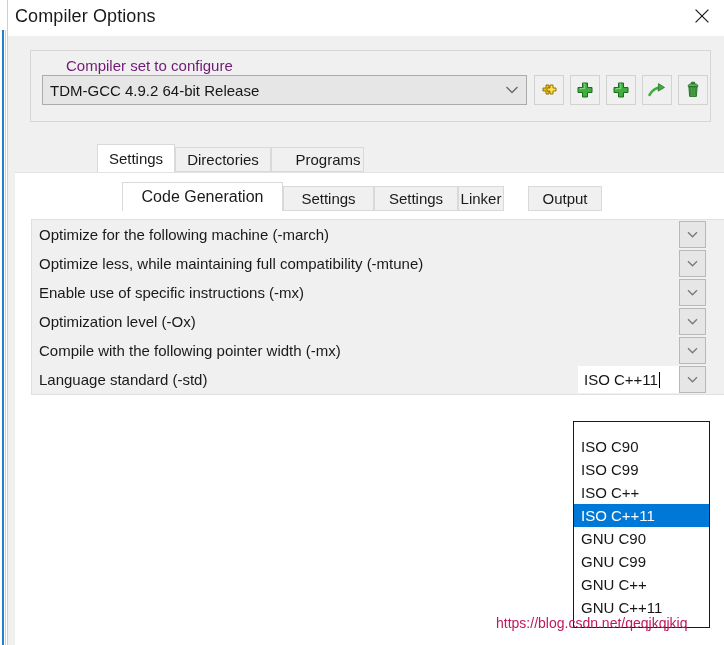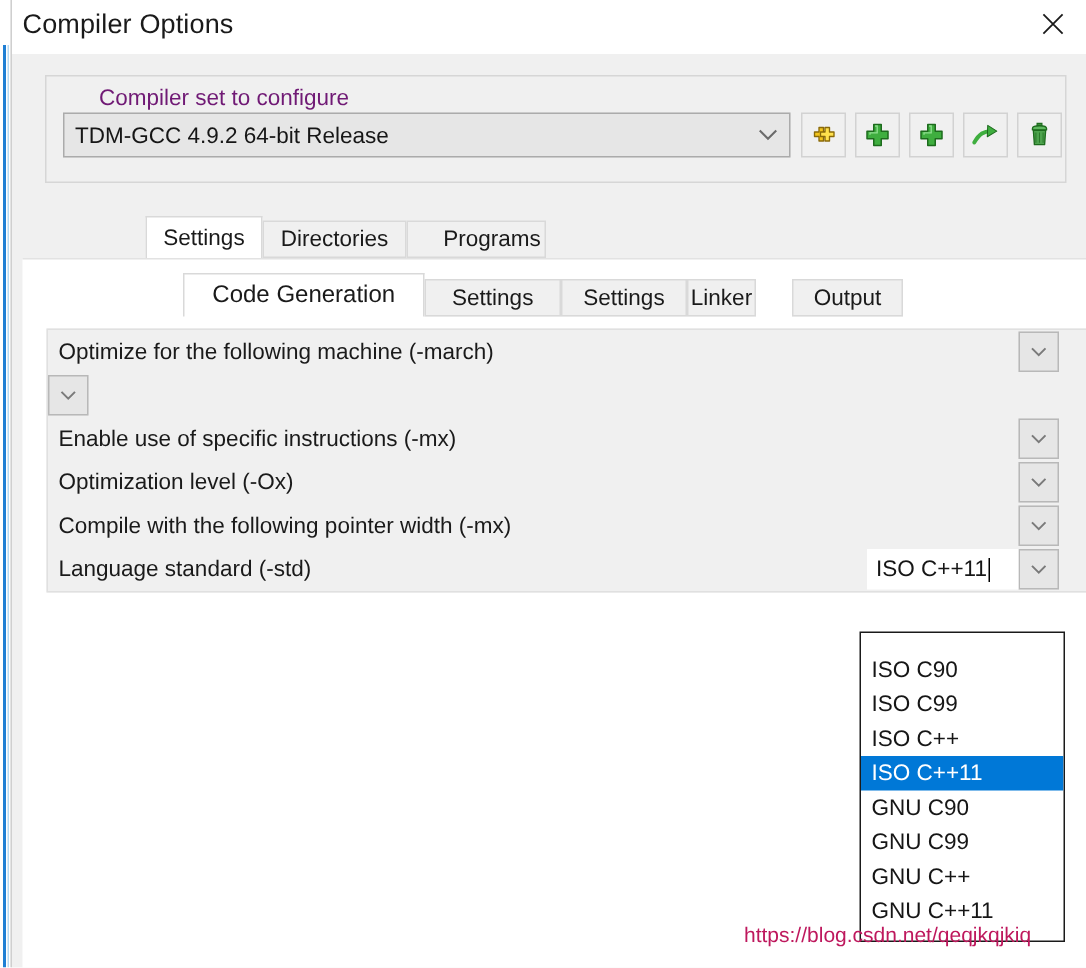--- a/index.html
+++ b/index.html
@@ -417,20 +417,21 @@
           <div class="optrow" style="top:0px;">
             <div class="label">Optimize for the following machine (-march)</div>
             <div class="dropbtn">
               <svg class="chev-svg" width="13" height="9" viewBox="0 0 14 10">
                 <path d="M2 2.5 L7 7.5 L12 2.5" stroke="#7a7a7a" stroke-width="1.5" fill="none"></path>
               </svg>
             </div>
           </div>
 
           <div class="optrow" style="top:29px;">
+            <div class="label">Optimize less, while maintaining full compatibility (-mtune)</div>
             <div class="dropbtn">
               <svg class="chev-svg" width="13" height="9" viewBox="0 0 14 10">
                 <path d="M2 2.5 L7 7.5 L12 2.5" stroke="#7a7a7a" stroke-width="1.5" fill="none"></path>
               </svg>
             </div>
           </div>
 
           <div class="optrow" style="top:58px;">
             <div class="label">Enable use of specific instructions (-mx)</div>
             <div class="dropbtn">

